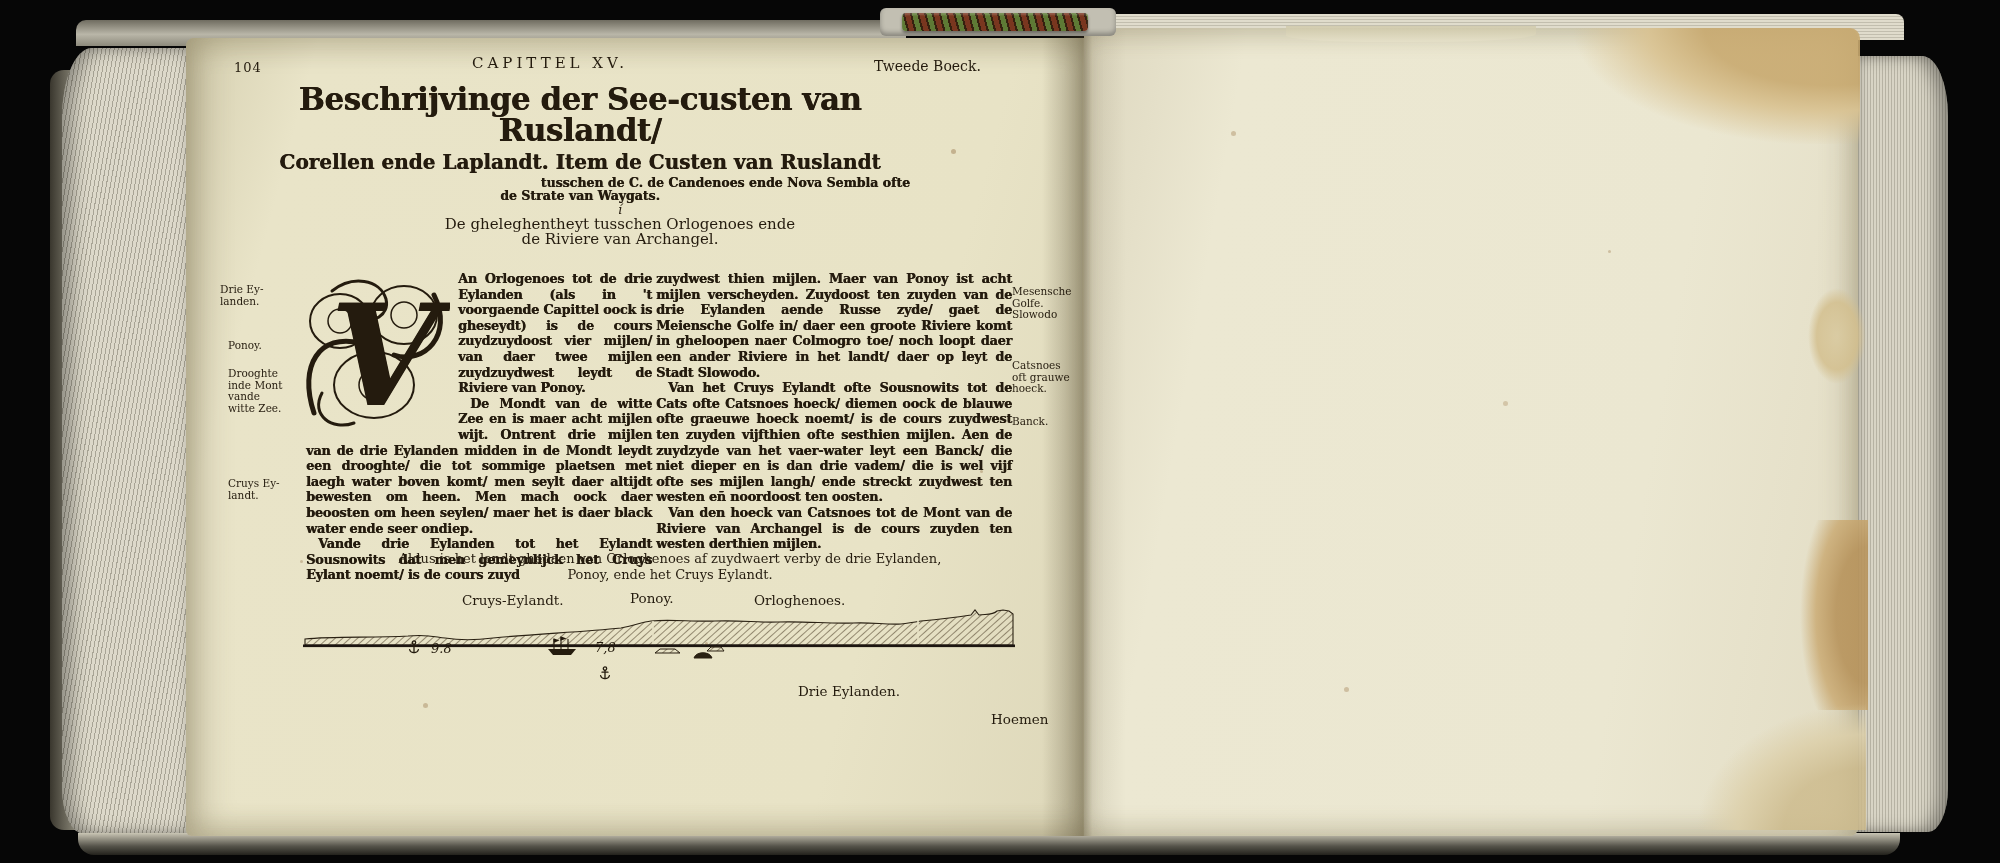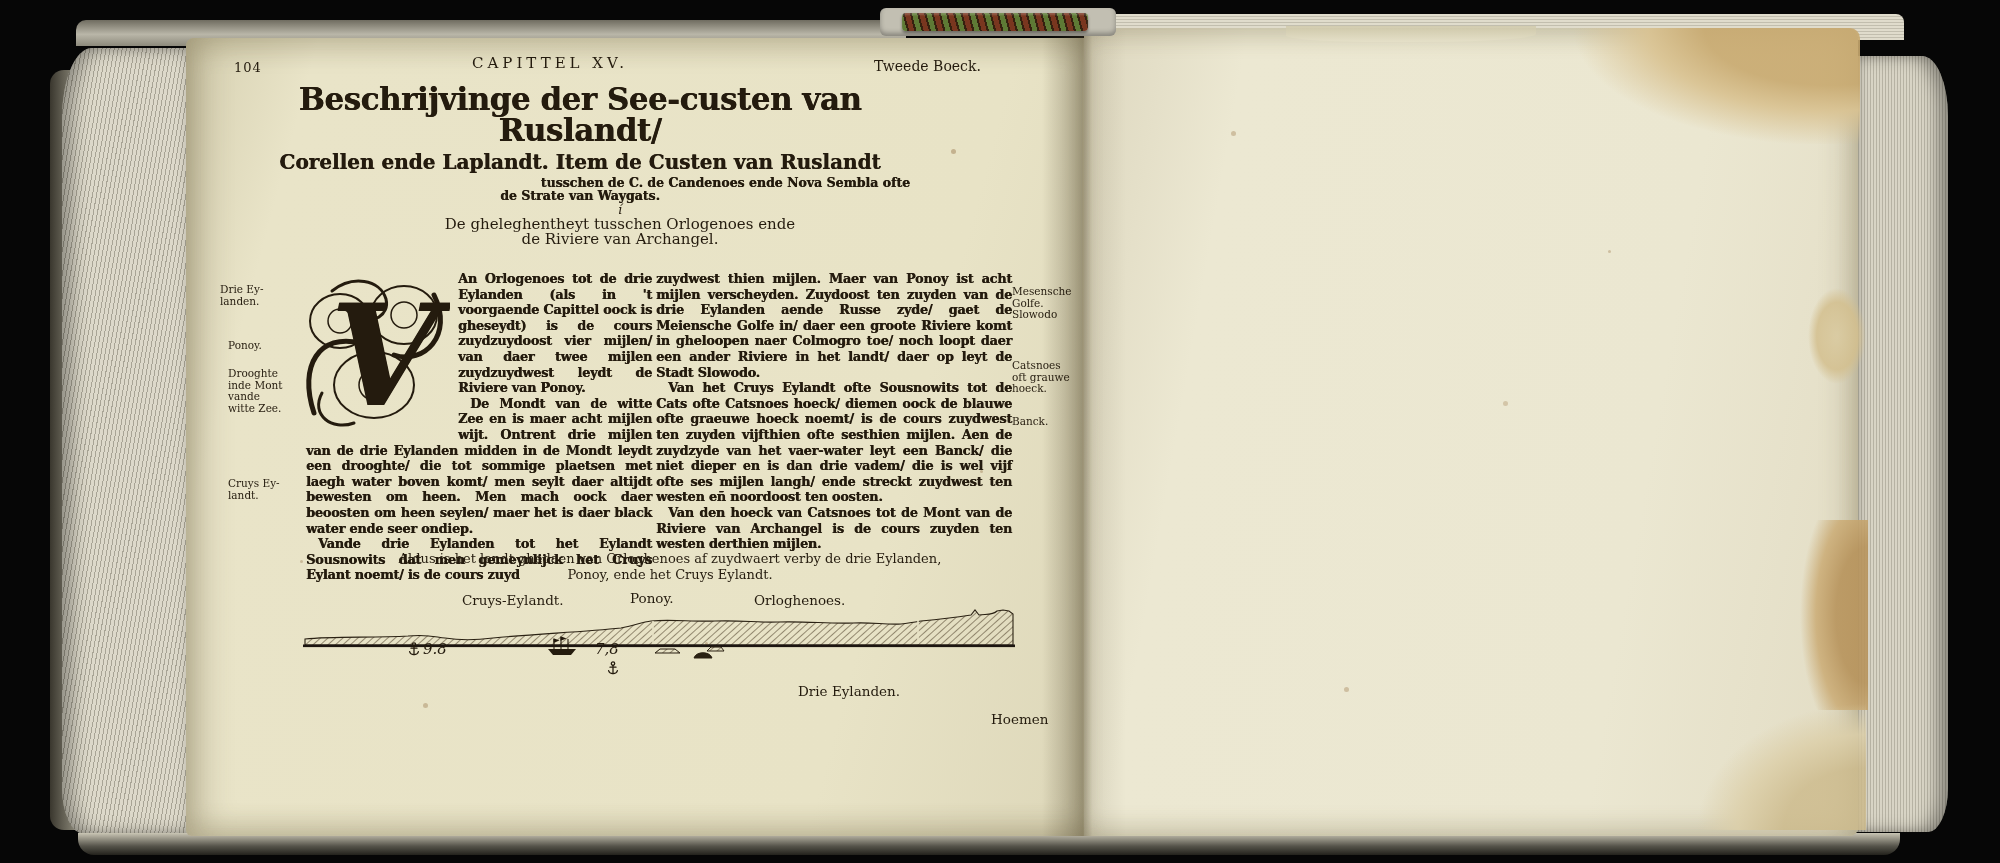--- a/index.html
+++ b/index.html
@@ -95,21 +95,21 @@
   .col-right{left:656px;width:356px;}
   .ornament{float:left;width:148px;height:162px;margin:2px 8px 2px -4px;}
 
   .fig-caption{position:absolute;left:320px;top:551px;width:700px;text-align:center;
       font-size:13px;line-height:16px;}
   .plabel{position:absolute;font-size:13.5px;}
   .lbl-cruys{left:462px;top:592px;} .lbl-ponoy{left:630px;top:590px;}
   .lbl-orlog{left:754px;top:592px;} .lbl-islands{left:798px;top:683px;}
   .lbl-hoemen{left:962px;top:711px;margin-left:29px;}
   .profile-svg{position:absolute;left:303px;top:606px;}
-  .depth{position:absolute;font-size:15px;font-style:italic;display:flex;align-items:flex-end;gap:3px;}
+  .depth{position:absolute;font-size:13px;font-style:italic;display:flex;align-items:center;gap:11px;}
   .d1{left:408px;top:640px;} .ship{left:545px;top:636px;} .d2{left:595px;top:640px;flex-direction:column;}
 </style>
 </head>
 <body>
 
 <div id="stage">
 
   <div class="left-cover-edge"></div>
   <div class="left-stack"></div>
   <div class="top-edge-left"></div>

